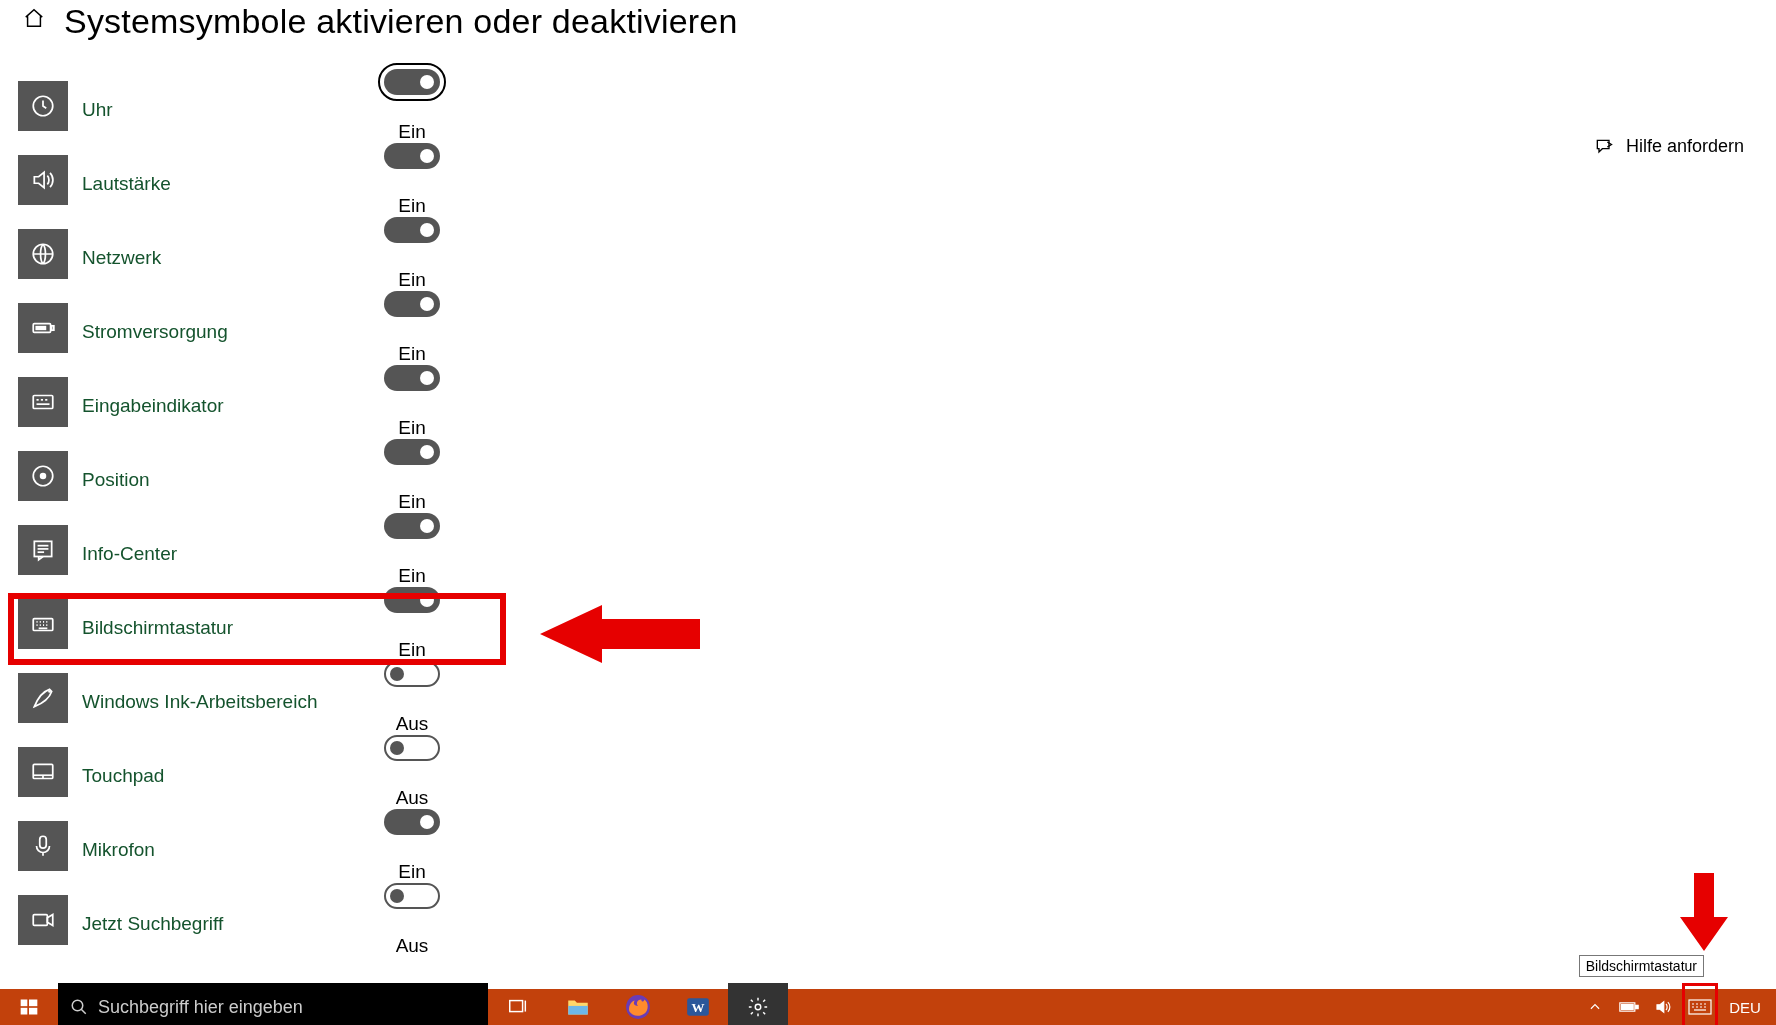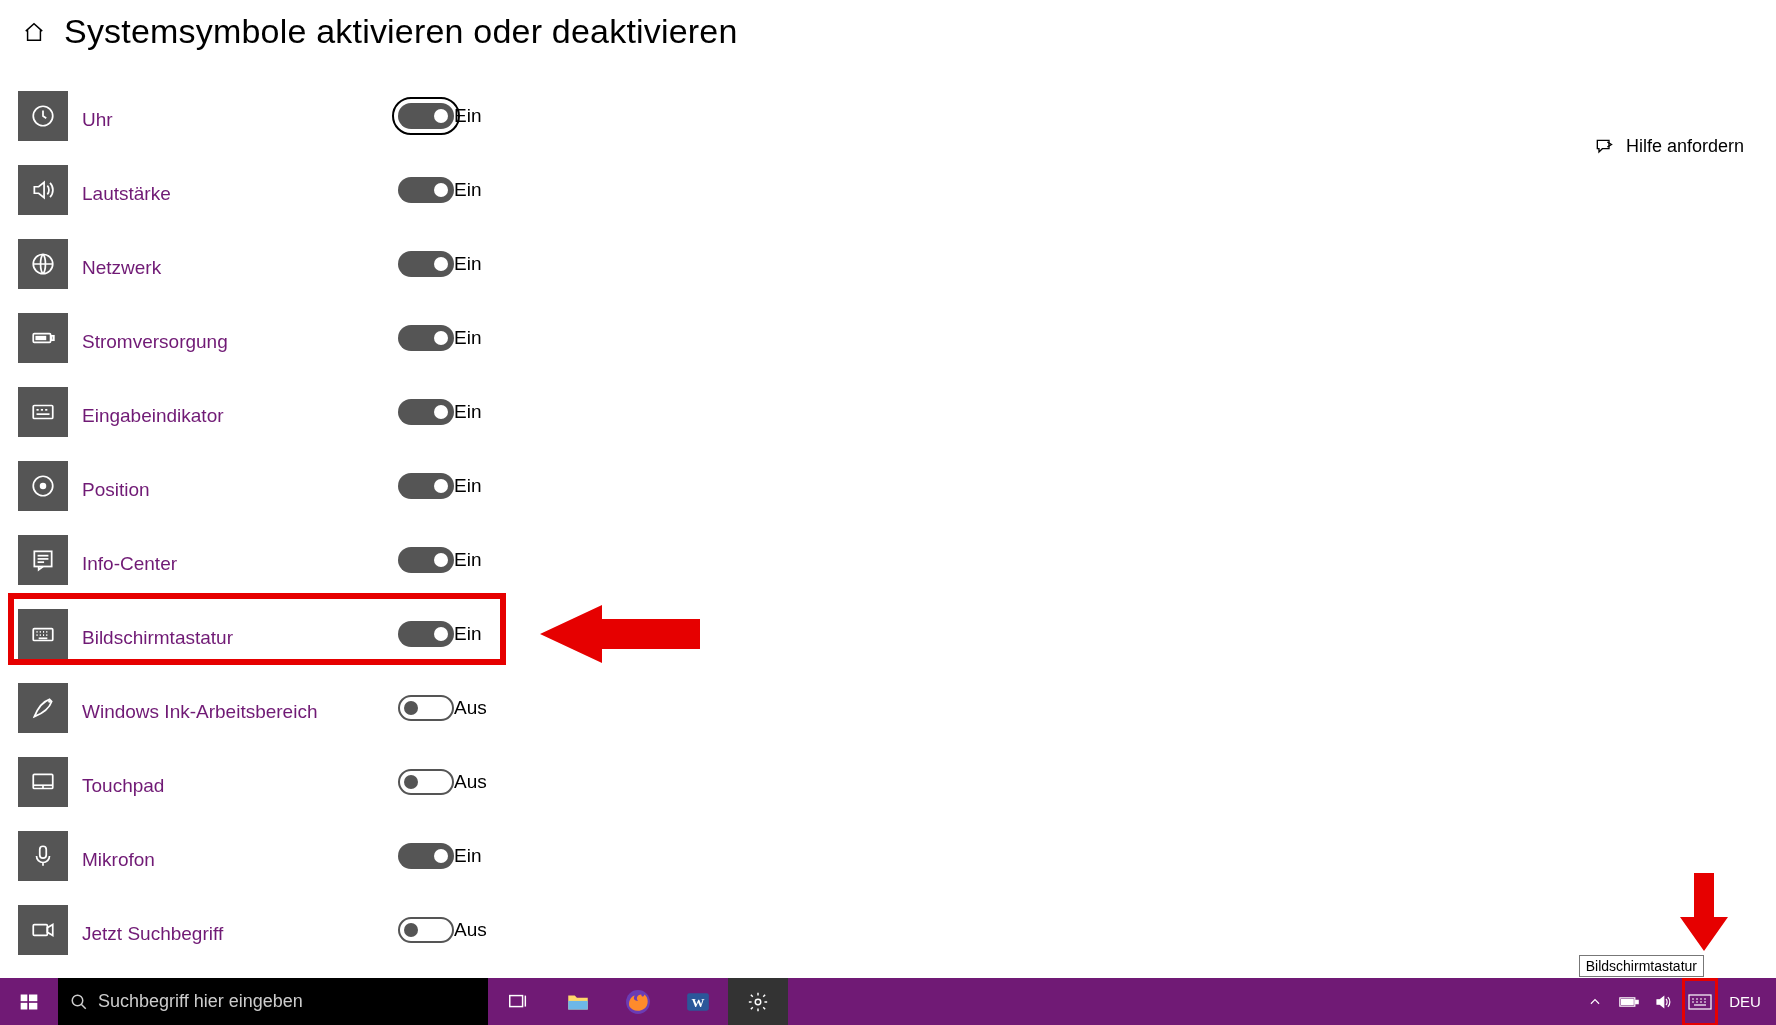--- a/index.html
+++ b/index.html
@@ -9,22 +9,21 @@
     font-family: "Segoe UI", Tahoma, sans-serif;
     background: #ffffff;
     color: #000000;
     overflow: hidden;
     position: relative;
   }
 
   
   .header {
     display: flex;
-    align-items: center;
-    padding: 12px 18px 10px 18px;
+    padding: 2px 18px 10px 18px;
   }
   .home-btn {
     width: 32px; height: 32px;
     display:flex; align-items:center; justify-content:center;
     margin-right: 14px;
   }
   .page-title {
     font-size: 34px;
     font-weight: 400;
     letter-spacing: 0.2px;
@@ -52,27 +51,27 @@
   }
   .icon-box {
     width: 50px; height: 50px;
     background: #555555;
     display:flex; align-items:center; justify-content:center;
     margin-right: 14px;
   }
   .icon-box svg { width:26px; height:26px; fill:none; stroke:#fff; stroke-width:1.6; }
   .row-label {
     font-size: 19px;
-    color:#701a75;
+    color:#14532d;
     width: 260px;
     margin-top: 8px;
   }
   .toggle-wrap {
-    display:flex; align-items:center; gap:0;
-    position:absolute; left:380px;
+    display:flex; align-items:center; gap:26px;
+    position:absolute; left:366px;flex-direction:column;
   }
   .toggle {
     width: 56px; height: 26px;
     border-radius: 13px;
     position: relative;
     background:#555555;
   }
   .toggle.off { background:#fff; border:2px solid #555; height:26px; }
   .toggle .knob {
     position:absolute; width:14px; height:14px; border-radius:50%;
@@ -97,22 +96,22 @@
 
   
   .tooltip {
     position:absolute;
     background:#fff; border:1px solid #777;
     font-size:14px; padding:2px 6px;
   }
 
   
   .taskbar {
-    position:absolute; left:0; right:0; bottom:0; height:47px;
-    background:#701a75; display:flex; align-items:center;
+    position:absolute; left:0; right:0; bottom:0; height:36px;
+    background:#c2410c; display:flex; align-items:center;
     color:#fff;
     justify-content:flex-end;
   }
   .start-btn {
     width:58px; height:48px; display:flex;align-items:center;justify-content:center;
   }
   .search-box {
     height:48px; width:430px; background:#000;
     display:flex; align-items:center; padding:0 12px; gap:10px;
     color:#ccc; font-size:18px;

